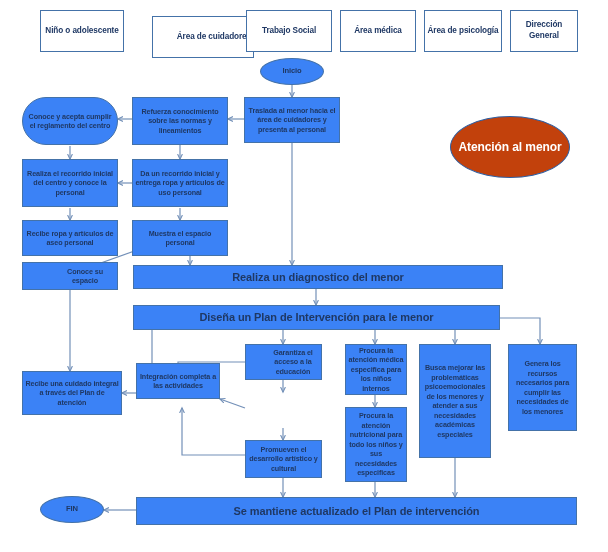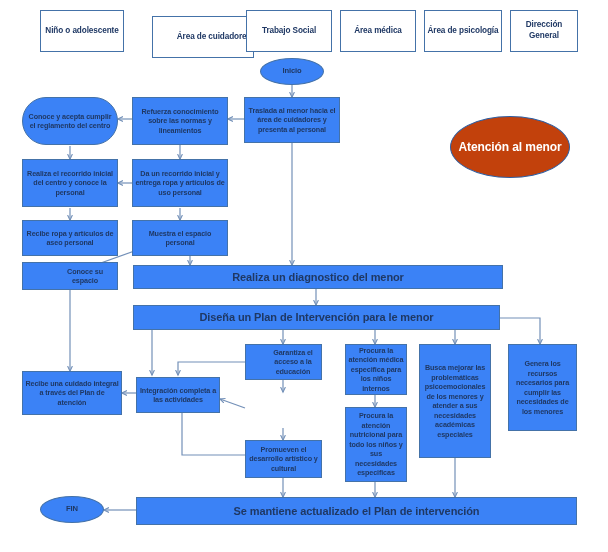--- a/index.html
+++ b/index.html
@@ -195,21 +195,21 @@
   <div class="node bar" style="left:136px; top:497px; width:441px; height:28px;">
     <span>Se mantiene actualizado el Plan de intervención</span>
   </div>
 
   <div class="node" style="left:245px; top:344px; width:77px; height:36px;padding-left:21px;">
     <span>Garantiza el acceso a la educación</span>
   </div>
   <div class="node" style="left:245px; top:440px; width:77px; height:38px;">
     <span>Promueven el desarrollo artístico y cultural</span>
   </div>
-  <div class="node" style="left:136px; top:377px; width:84px; height:36px;">
+  <div class="node" style="left:136px; top:363px; width:84px; height:36px;">
     <span>Integración completa a las actividades</span>
   </div>
   <div class="node" style="left:22px; top:371px; width:100px; height:44px;">
     <span>Recibe una cuidado integral a través del Plan de atención</span>
   </div>
   <div class="node" style="left:345px; top:344px; width:62px; height:51px;">
     <span>Procura la atención médica especifica para los niños internos</span>
   </div>
   <div class="node" style="left:345px; top:407px; width:62px; height:75px;">
     <span>Procura la atención nutricional para todo los niños y sus necesidades especificas</span>

